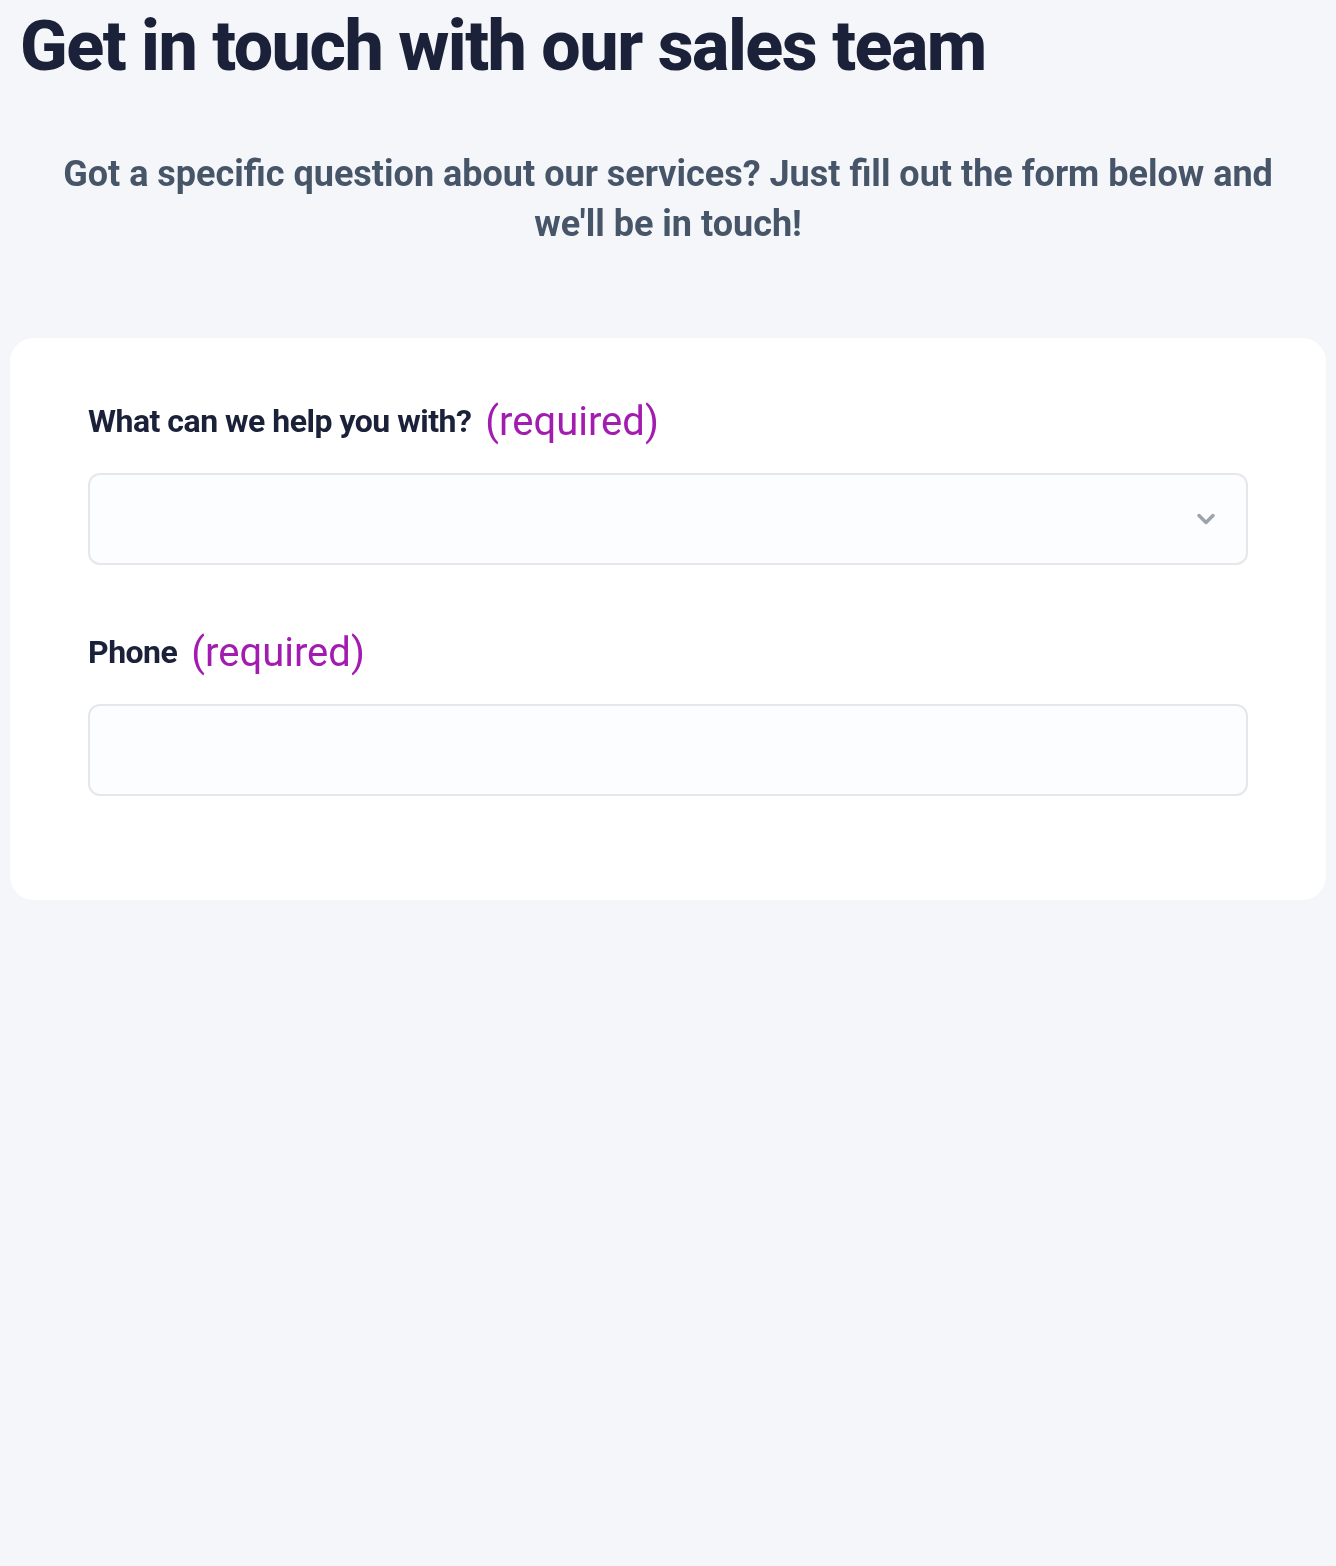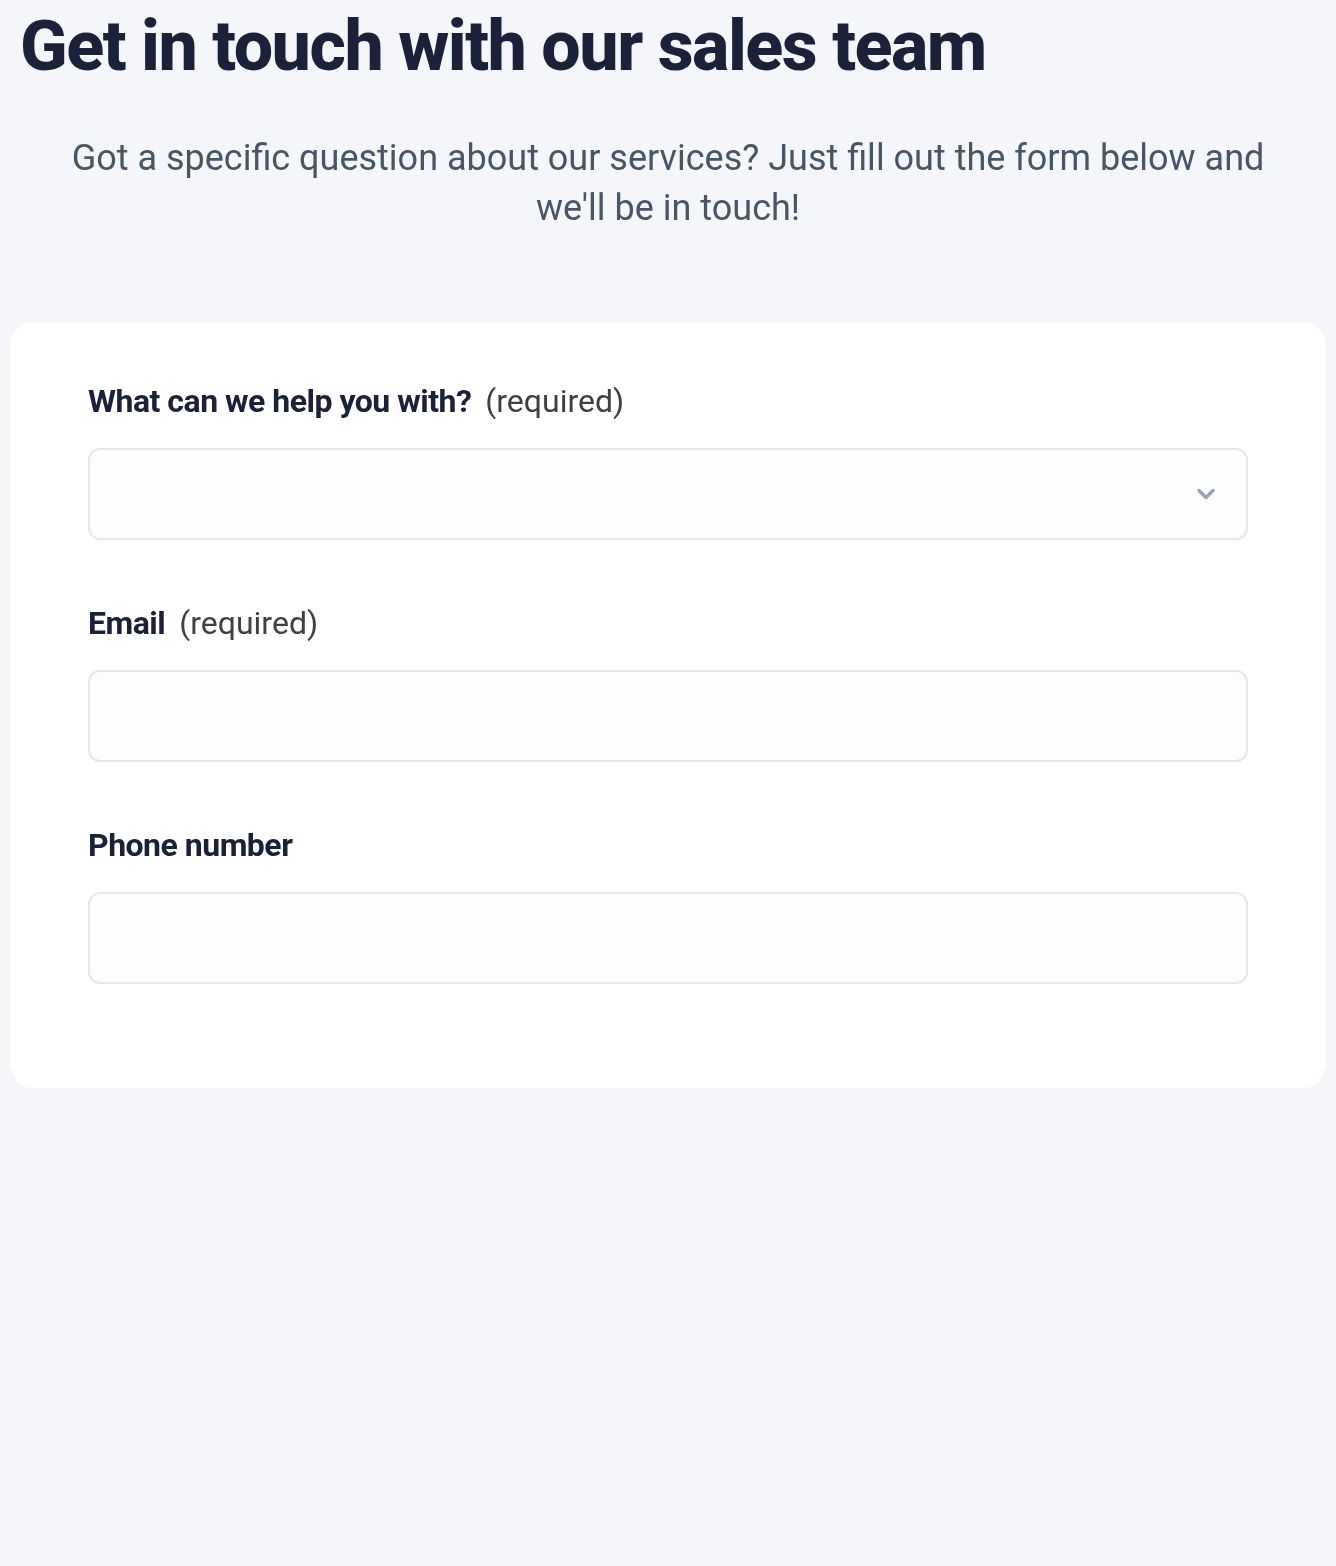--- a/index.html
+++ b/index.html
@@ -21,25 +21,25 @@
       font-size: 70px;
       font-weight: 800;
       color: #1a2138;
       text-align: left;
       letter-spacing: -1.5px;
       line-height: 1.1;
       margin-top: 8px;
     }
     .page-subtitle {
       font-size: 36px;
-      font-weight: 400;
+      font-weight: 700;
       color: #475569;
       text-align: center;
       line-height: 1.4;
-      margin-top: 48px;
+      margin-top: 64px;
       padding: 0 20px;
     }
     .form-card {
       background-color: #ffffff;
       border-radius: 24px;
       margin-top: 88px;
       padding: 60px 78px 40px 78px;
       margin-left: -10px;
       margin-right: -10px;
     }
@@ -52,23 +52,23 @@
       gap: 14px;
       margin-bottom: 28px;
     }
     .form-label {
       font-size: 32px;
       font-weight: 700;
       color: #1a2138;
       letter-spacing: -0.5px;
     }
     .required-tag {
-      font-size: 32px;
+      font-size: 40px;
       font-weight: 400;
-      color: #404040;
+      color: #a21caf;
     }
     .form-input {
       width: 100%;
       height: 92px;
       border: 2px solid #e5e7eb;
       border-radius: 12px;
       background-color: #fcfdfe;
       font-size: 28px;
       padding: 0 24px;
       color: #1a2138;
@@ -124,27 +124,21 @@
           <svg viewBox="0 0 24 24" fill="none" stroke="currentColor" stroke-width="3" stroke-linecap="round" stroke-linejoin="round">
             <polyline points="6 9 12 15 18 9"></polyline>
           </svg>
         </span>
       </div>
     </div>
 
 
     <div class="form-group">
       <div class="form-label-row">
-        <label class="form-label">Email</label>
+        <label class="form-label">Phone</label>
         <span class="required-tag">(required)</span>
       </div>
       <input type="email" class="form-input" value="" style="">
     </div>
 
-    <div class="form-group">
-      <div class="form-label-row">
-        <label class="form-label">Phone number</label>
-      </div>
-      <input type="tel" class="form-input" value="" style="">
-    </div>
 
   </div>
 </div>
 
 </body></html>

